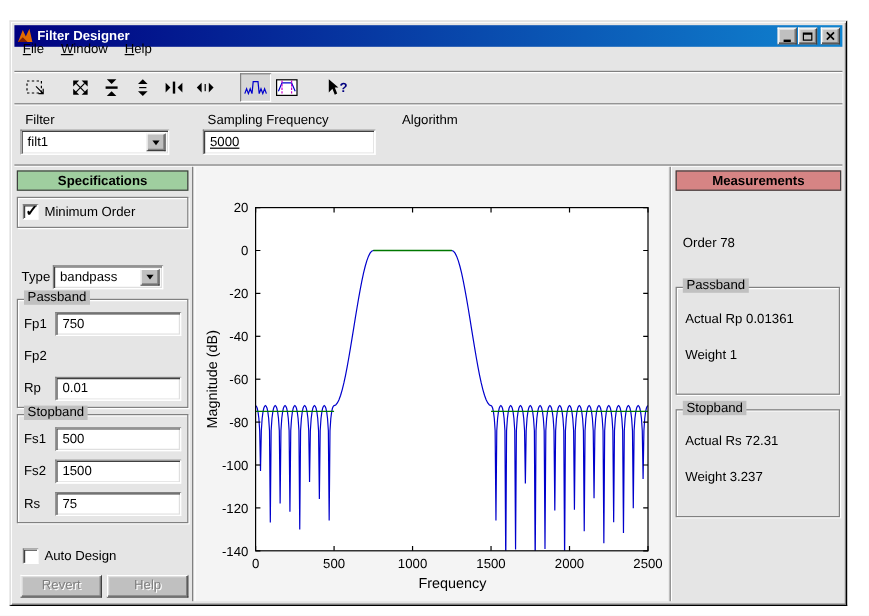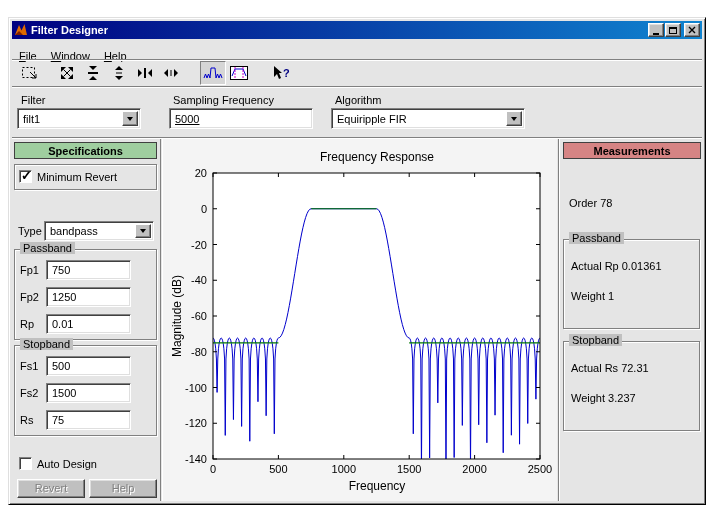--- a/index.html
+++ b/index.html
@@ -20,21 +20,21 @@
   .win-buttons { margin-left:auto; display:flex; }
   .win-btn { width:16px; height:14px; margin-left:1px; background:#c0c0c0;
              border:1px solid; border-color:#fff #404040 #404040 #fff;
              box-shadow: inset -1px -1px 0 #808080, inset 1px 1px 0 #dfdfdf;
              display:flex; align-items:center; justify-content:center; }
   .win-btn.close { margin-left:3px; }
   .glyph-min { width:6px; height:2px; background:#000; margin-top:7px; }
   .glyph-max { width:8px; height:7px; border:1px solid #000; border-top-width:2px; }
 
   
-  .menubar { position:absolute; left:3px; top:30px; right:3px; height:15px;
+  .menubar { position:absolute; left:3px; top:15px; right:3px; height:15px;
              display:flex; align-items:center; }
   .menu-item { display:inline-block; padding:2px 7px; }
   .menu-item::first-letter { text-decoration:underline; }
 
   
   .toolbar { position:absolute; left:3px; top:41px; right:3px; height:28px;
              border-top:1px solid #808080; border-bottom:1px solid #808080;
              box-shadow: inset 0 1px 0 #fff, 0 1px 0 #fff;
              display:flex; align-items:center; padding-left:6px; }
   .tool-btn { width:26px; height:24px; display:flex; align-items:center; justify-content:center; }
@@ -81,21 +81,21 @@
   .fieldset-label { position:absolute; top:-8px; left:5px; background:#c0c0c0; padding:0 3px; }
 
   .checkbox { position:absolute; width:13px; height:13px; background:#fff;
               border:1px solid; border-color:#808080 #fff #fff #808080;
               box-shadow: inset 1px 1px 0 #404040; }
   .checkbox.checked::after { content:"✓"; position:absolute; left:1px; top:-3px;
                              font-size:13px; font-weight:bold; color:#000; }
   .cb-label { position:absolute; }
 
   .frow-label { position:absolute; left:5px; }
-  .frow-input { position:absolute; left:31px; width:85px; height:20px; }
+  .frow-input { position:absolute; left:31px; width:105px; height:20px; }
 
   .btn { position:absolute; height:19px; background:#c0c0c0;
          border:1px solid; border-color:#fff #404040 #404040 #fff;
          box-shadow: inset -1px -1px 0 #808080, inset 1px 1px 0 #dfdfdf;
          text-align:center; line-height:17px; }
   .btn.disabled { color:#808080; text-shadow:1px 1px 0 #fff; }
 
   .meas-text { position:absolute; left:10px; white-space:nowrap; }
   .box-line  { position:absolute; left:7px; white-space:nowrap; }
 
@@ -213,50 +213,43 @@
     <span class="value">filt1</span>
     <div class="drop-btn">
         <div class="arrow-down"></div>
       </div>
   </div>
 
   <span class="ctl-label" style="left:164px; top:76px;">Sampling Frequency</span>
   <input class="text-input" style="left: 160px; top: 90px; width: 144px; text-decoration: underline;" value="5000">
 
   <span class="ctl-label" style="left:326px; top:76px;">Algorithm</span>
-  <div class="dropdown" style="left:322px; top:90px; width:194px;">
-    <span class="value">Equiripple FIR</span>
-    <div class="drop-btn">
-        <div class="arrow-down"></div>
-      </div>
-  </div>
 
   <div class="main">
 
     <div class="left-panel">
       <div class="panel-header spec-header">Specifications</div>
 
       <div class="etched" style="position:absolute; left:2px; top:25px; width:143px; height:26px;"></div>
       <div class="checkbox checked" style="left:7px; top:31px;"></div>
-      <span class="cb-label" style="left:25px; top:32px;">Minimum Revert</span>
+      <span class="cb-label" style="left:25px; top:32px;">Minimum Order</span>
 
       <span class="cb-label" style="left:6px; top:86px;">Type</span>
-      <div class="dropdown" style="left:32px; top:82px; width:110px; height:20px;">
+      <div class="dropdown" style="left:32px; top:82px; width:92px; height:20px;">
         <span class="value">bandpass</span>
         <div class="drop-btn">
             <div class="arrow-down"></div>
           </div>
       </div>
 
       <div class="fieldset" style="left:2px; top:110px; width:143px; height:91px;">
         <span class="fieldset-label">Passband</span>
         <span class="frow-label" style="top:14px;">Fp1</span>
         <input class="text-input frow-input" style="top: 10px;" value="750">
         <span class="frow-label" style="top:41px;">Fp2</span>
-        <input class="text-input frow-input" style="top: 37px;" value="1250">
         <span class="frow-label" style="top:68px;">Rp</span>
         <input class="text-input frow-input" style="top: 64px;" value="0.01">
       </div>
 
       <div class="fieldset" style="left:2px; top:206px; width:143px; height:91px;">
         <span class="fieldset-label">Stopband</span>
         <span class="frow-label" style="top:14px;">Fs1</span>
         <input class="text-input frow-input" style="top: 10px;" value="500">
         <span class="frow-label" style="top:41px;">Fs2</span>
         <input class="text-input frow-input" style="top: 37px;" value="1500">
@@ -323,21 +316,20 @@
           <line x1="50" y1="248.5" x2="54" y2="248.5" stroke="#000"></line>
           <line x1="377" y1="248.5" x2="373" y2="248.5" stroke="#000"></line>
           <text x="44" y="252.5" text-anchor="end" font-size="11" font-family="Liberation Sans, sans-serif" fill="#000">-100</text>
           <line x1="50" y1="284.25" x2="54" y2="284.25" stroke="#000"></line>
           <line x1="377" y1="284.25" x2="373" y2="284.25" stroke="#000"></line>
           <text x="44" y="288.25" text-anchor="end" font-size="11" font-family="Liberation Sans, sans-serif" fill="#000">-120</text>
           <line x1="50" y1="320" x2="54" y2="320" stroke="#000"></line>
           <line x1="377" y1="320" x2="373" y2="320" stroke="#000"></line>
           <text x="44" y="324" text-anchor="end" font-size="11" font-family="Liberation Sans, sans-serif" fill="#000">-140</text>
         </svg>
-      <div class="chart-title">Frequency Response</div>
       <div class="chart-xlabel">Frequency</div>
       <div class="chart-ylabel">Magnitude (dB)</div>
     </div>
 
     <div class="right-panel">
       <div class="panel-header meas-header">Measurements</div>
 
       <span class="meas-text" style="top:58px;">Order 78</span>
 
       <div class="fieldset" style="left:4px; top:100px; width:137px; height:90px;">

